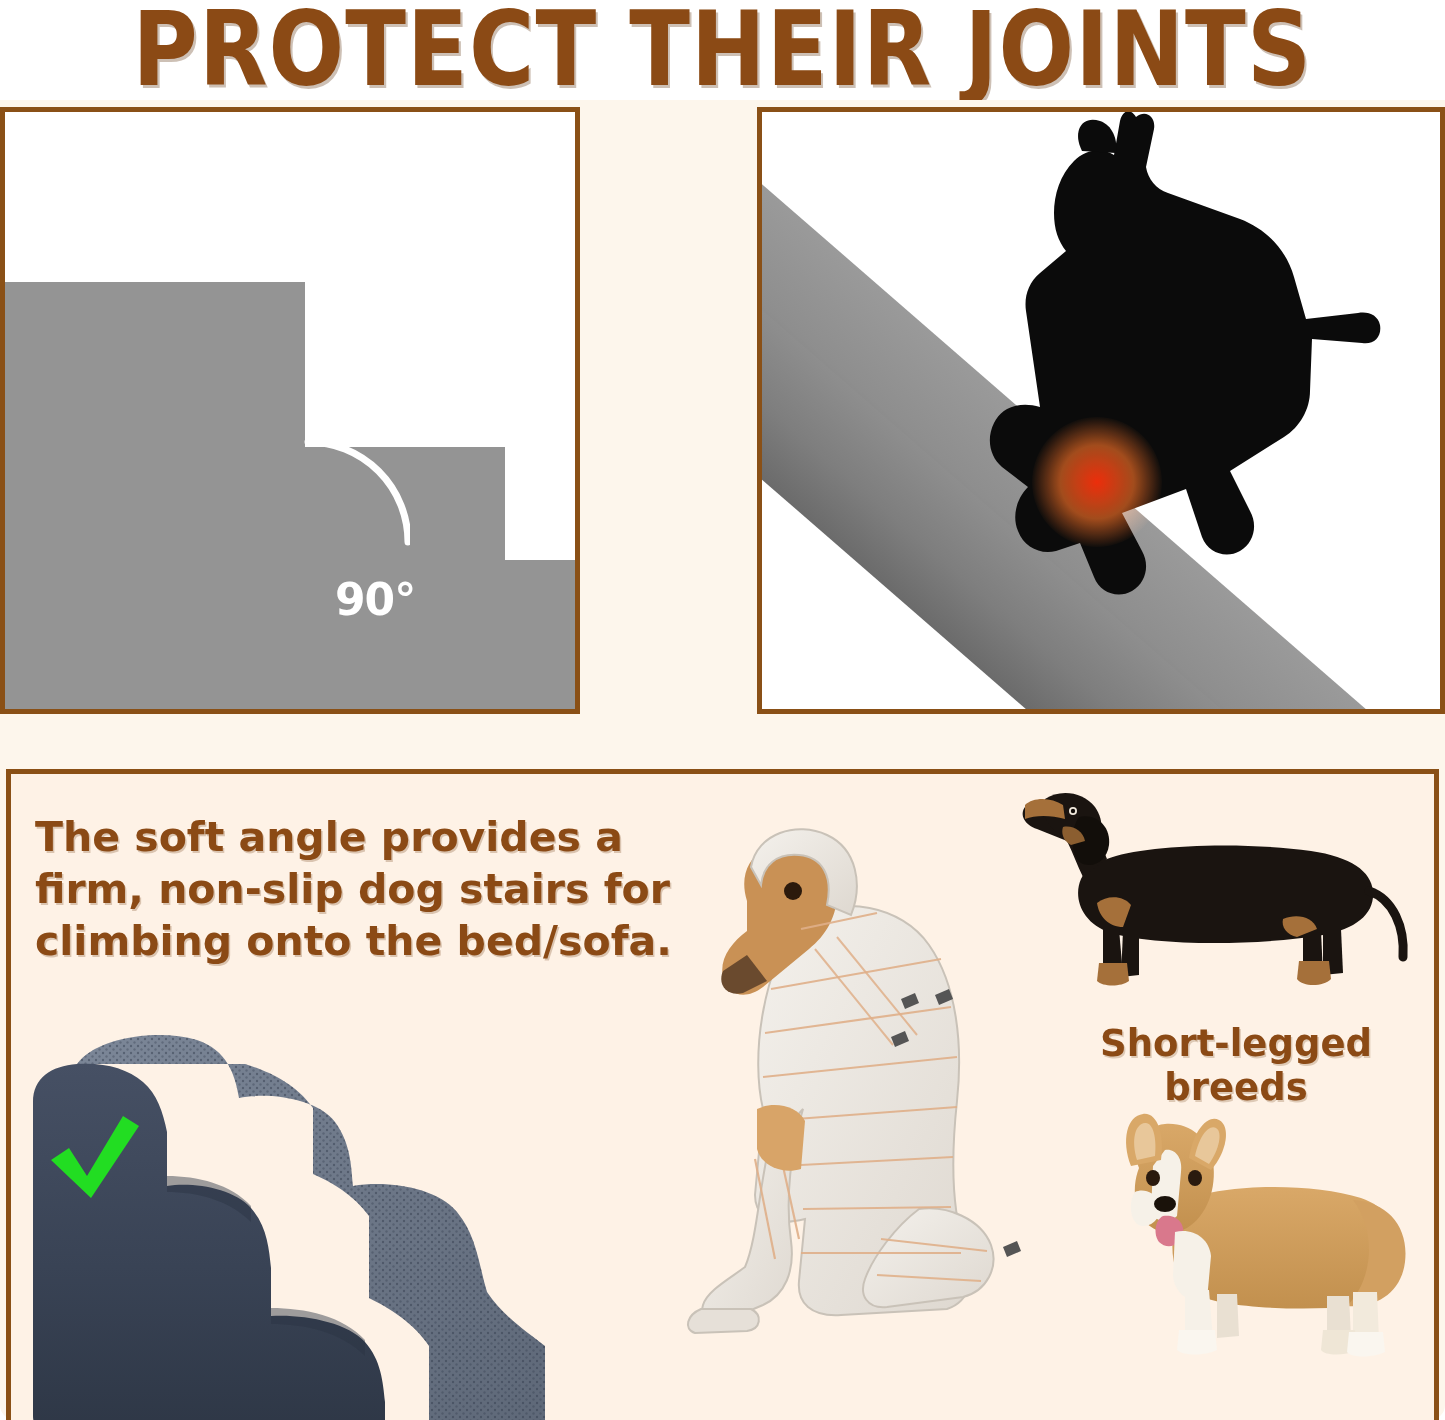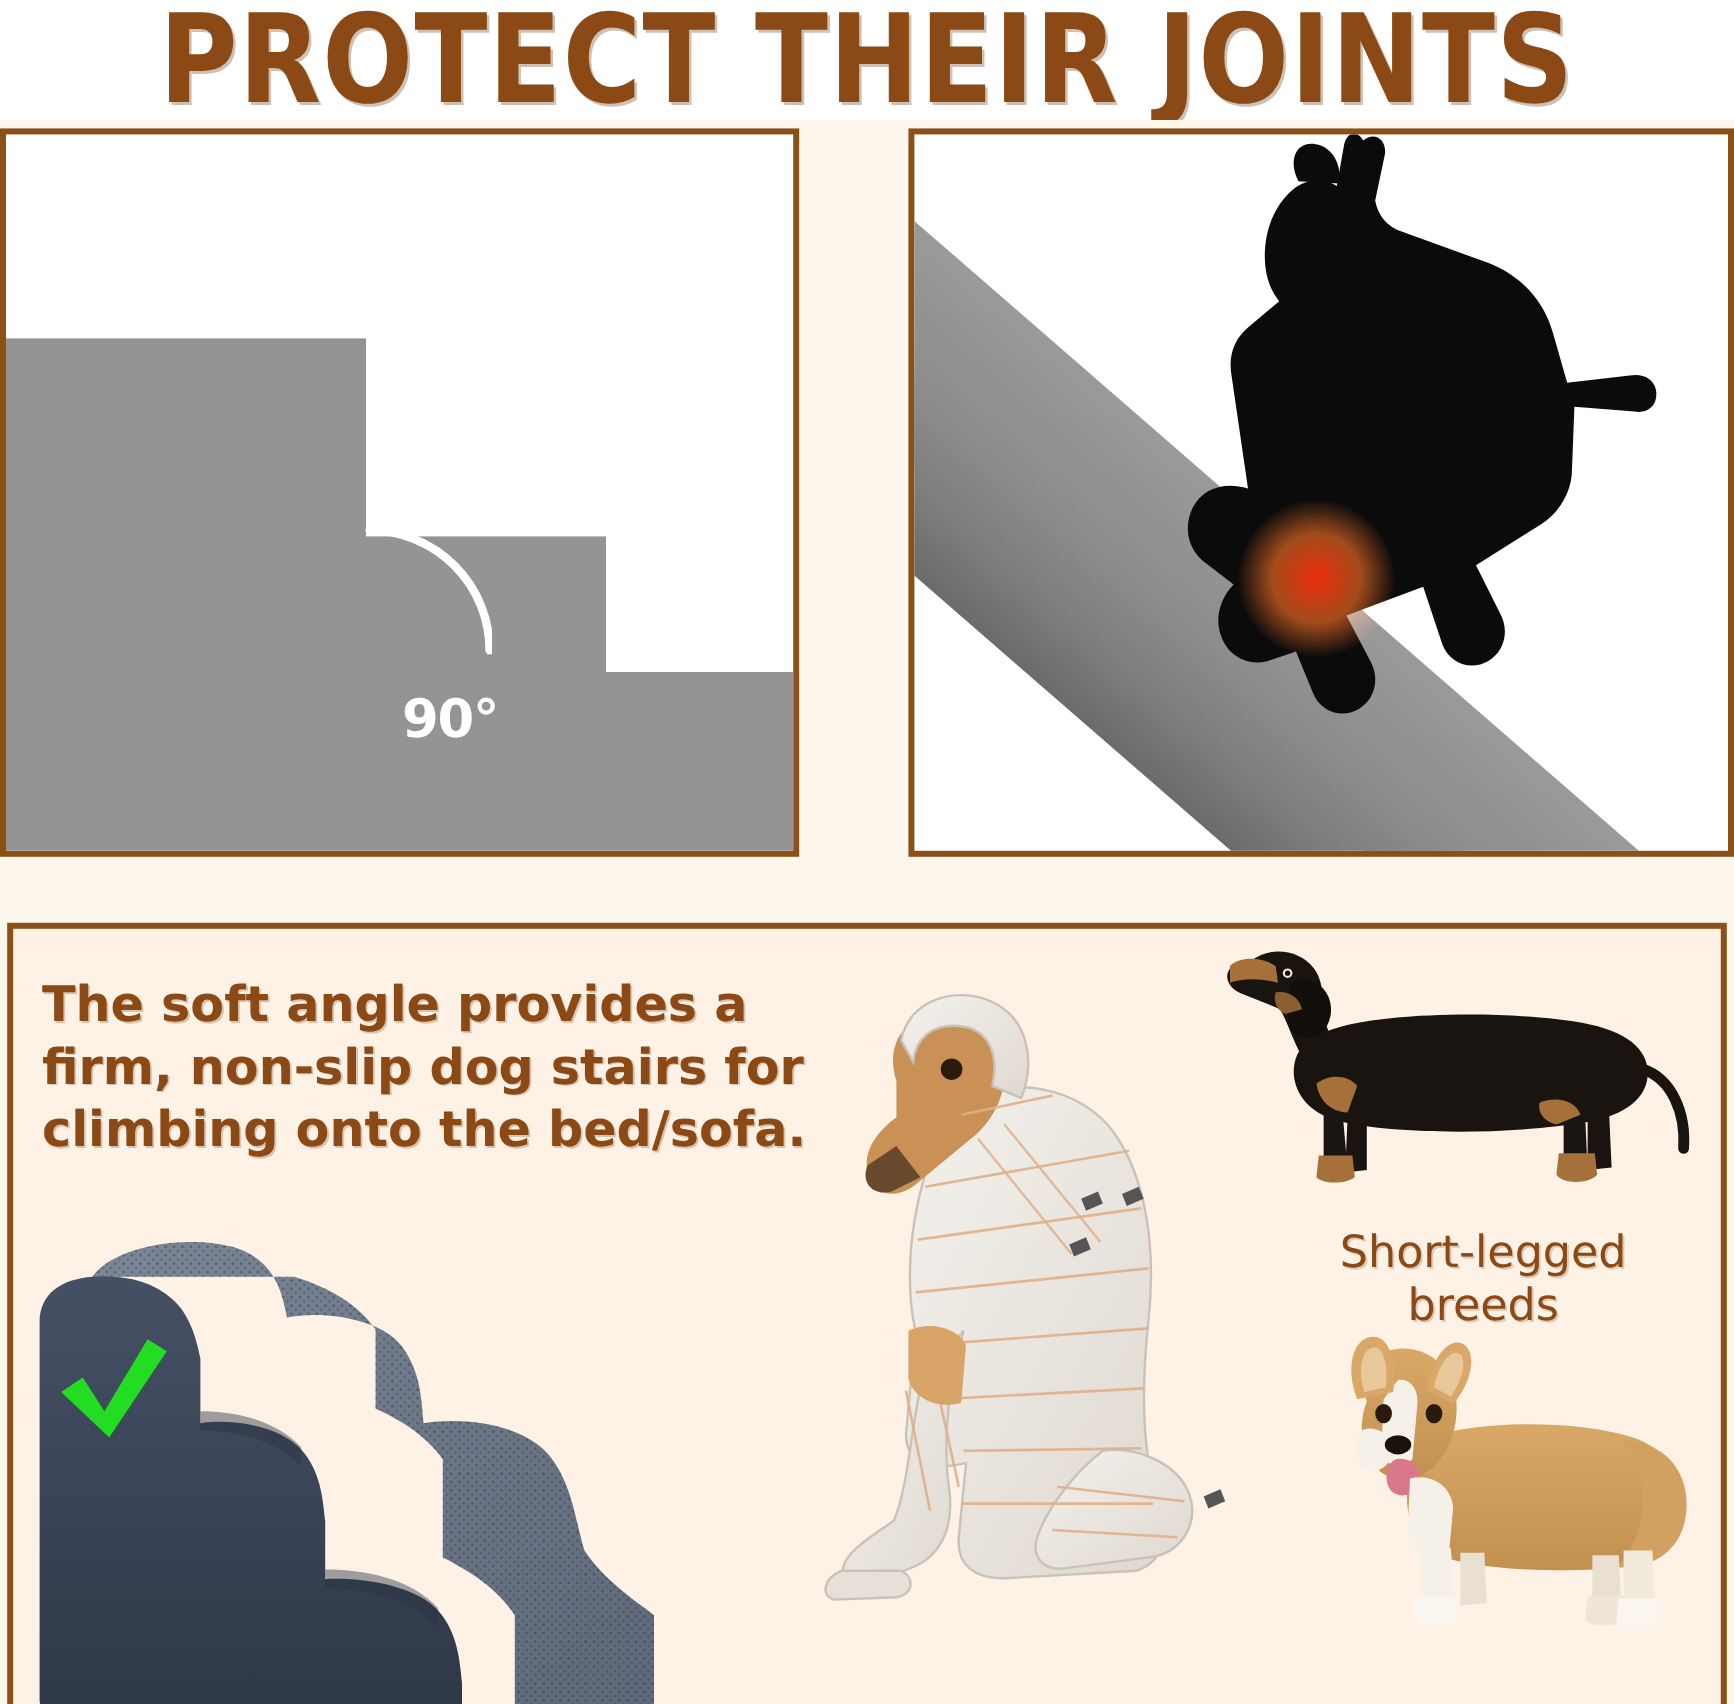--- a/index.html
+++ b/index.html
@@ -10,20 +10,21 @@
     overflow: hidden;
     background: #FFFFFF;
     font-family: "Liberation Sans", sans-serif;
   }
 
   #root {
     position: relative;
     width: 1445px;
     height: 1420px;
     background: #FDF6EC;
+    border-radius: 15px;
   }
 
   
   .title-bar {
     position: absolute;
     left: 0; top: 0;
     width: 1445px; height: 100px;
     background: #FFFFFF;
     display: flex;
     align-items: center;
@@ -46,21 +47,21 @@
   
   .panel {
     position: absolute;
     border: 5px solid #8A5016;
     overflow: hidden;
   }
 
   
   #panel-stairs {
     left: 0; top: 107px;
-    width: 666px; height: 607px;
+    width: 580px; height: 607px;
     background: #FFFFFF;
     padding-left: 46px;
   }
   
   #panel-ramp {
     left: 757px; top: 107px;
     width: 688px; height: 607px;
     background: #FFFFFF;
   }
   
@@ -160,21 +161,21 @@
   .photo {
     position: absolute;
   }
   #photo-bandaged { left: 640px; top: 35px;  width: 420px; height: 555px; }
   #photo-dachshund{ left: 1000px; top: 5px;  width: 400px; height: 245px; }
   #photo-corgi    { left: 1080px; top: 330px; width: 330px; height: 260px; }
 
   .caption {
     position: absolute;
     font-family: "DejaVu Sans", sans-serif;
-    font-weight: normal;
+    font-weight: bold;
     color: #8B4A15;
     text-align: center;
     line-height: 1.18;
     text-shadow: 1.5px 1.5px 0 rgba(110,60,15,0.22);
     white-space: pre-line;
   }
   #cap-short   { left: 1060px; top: 248px; width: 330px; font-size: 37px; }
   #cap-injury  { left: 730px;  top: 590px; width: 290px; font-size: 38px; }
   #cap-senior  { left: 1040px; top: 590px; width: 390px; font-size: 38px; }
 </style>

